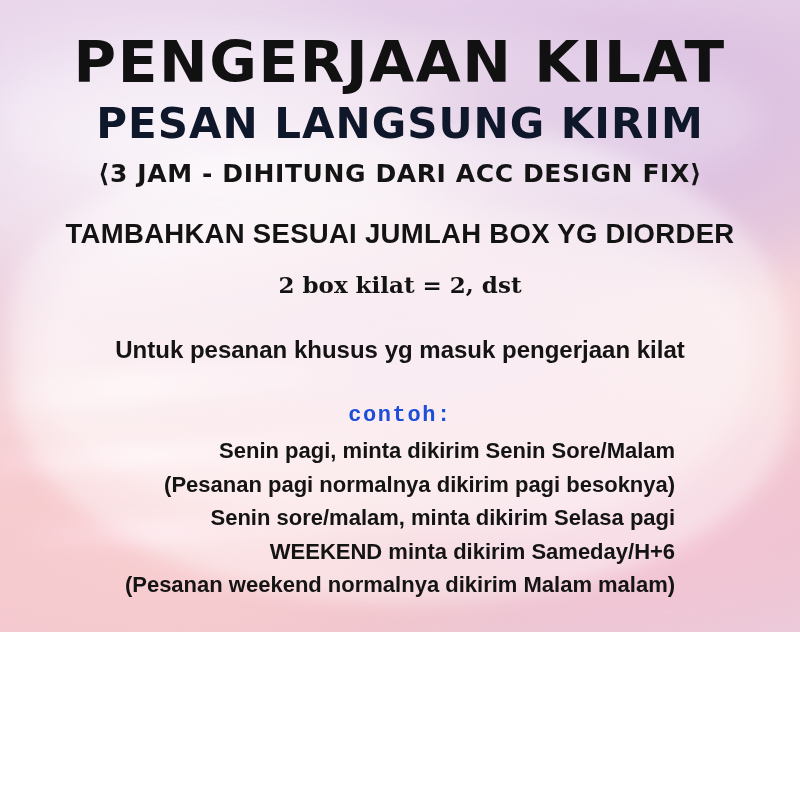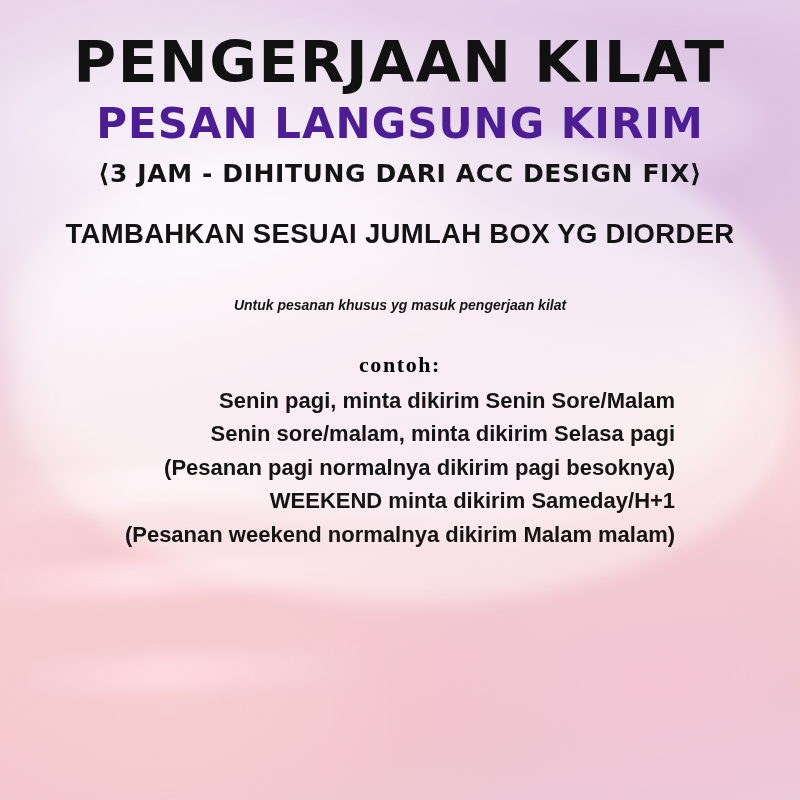--- a/index.html
+++ b/index.html
@@ -8,21 +8,21 @@
   }
   body {
     width: 800px;
     height: 800px;
     overflow: hidden;
     font-family: "Liberation Sans", sans-serif;
   }
   .poster {
     position: relative;
     width: 800px;
-    height: 800px;
+    height: 632px;
     overflow: hidden;
     background: #f3d9e6;
   }
   
   .bg-base {
     position: absolute;
     inset: 0;
     background:
       linear-gradient(170deg,
         #e9d5ea 0%,
@@ -164,21 +164,21 @@
     color: #111111;
     transform: scaleX(1.02);
   }
   .subhead {
     margin-top: 12px;
     font-family: "DejaVu Sans", sans-serif;
     font-weight: bold;
     font-size: 42px;
     letter-spacing: 1px;
     line-height: 1.0;
-    color: #4c1d95;
+    color: #0f172a;
   }
   .duration {
     margin-top: 14px;
     font-family: "DejaVu Sans", sans-serif;
     font-weight: bold;
     font-size: 25px;
     letter-spacing: 0.6px;
     color: #141414;
   }
   .instruction {
@@ -195,32 +195,31 @@
     font-family: "DejaVu Serif", serif;
     font-weight: bold;
     font-size: 23px;
     line-height: 1.62;
     color: #131313;
   }
   .note {
     margin-top: 30px;
     font-family: "Liberation Sans", sans-serif;
     font-weight: bold;
-    font-size: 14px;
+    font-size: 24px;
     line-height: 1.42;
     color: #141414;
-    font-style: italic;
   }
   .example-title {
     margin-top: 36px;
-    font-family: Liberation Serif, serif;
+    font-family: Liberation Mono, monospace;
     font-weight: bold;
     font-size: 22px;
     letter-spacing: 1.6px;
-    color: #000000;
+    color: #1d4ed8;
   }
   .example-lines {
     margin-top: 6px;
     font-family: "Liberation Sans", sans-serif;
     font-weight: bold;
     font-size: 22px;
     line-height: 1.52;
     color: #141414;
   }
   .example-lines div {
@@ -253,30 +252,31 @@
 
     <div class="headline">PENGERJAAN KILAT</div>
 
     <div class="subhead">PESAN LANGSUNG KIRIM</div>
 
     <div class="duration">⟨3 JAM - DIHITUNG DARI ACC DESIGN FIX⟩</div>
 
     <div class="instruction">TAMBAHKAN SESUAI JUMLAH BOX YG DIORDER</div>
 
     <div class="rules">
+      <div>2 box kilat = 2, dst</div>
     </div>
 
     <div class="note">
       <div>Untuk pesanan khusus yg masuk pengerjaan kilat</div>
     </div>
 
     <div class="example-title">contoh:</div>
 
     <div class="example-lines">
       <div>Senin pagi, minta dikirim Senin Sore/Malam</div>
+      <div>(Pesanan pagi normalnya dikirim pagi besoknya)</div>
       <div>Senin sore/malam, minta dikirim Selasa pagi</div>
-      <div>(Pesanan pagi normalnya dikirim pagi besoknya)</div>
-      <div>WEEKEND minta dikirim Sameday/H+1</div>
+      <div>WEEKEND minta dikirim Sameday/H+6</div>
       <div>(Pesanan weekend normalnya dikirim Malam malam)</div>
     </div>
 
   </div>
 </div>
 
 </body></html>

